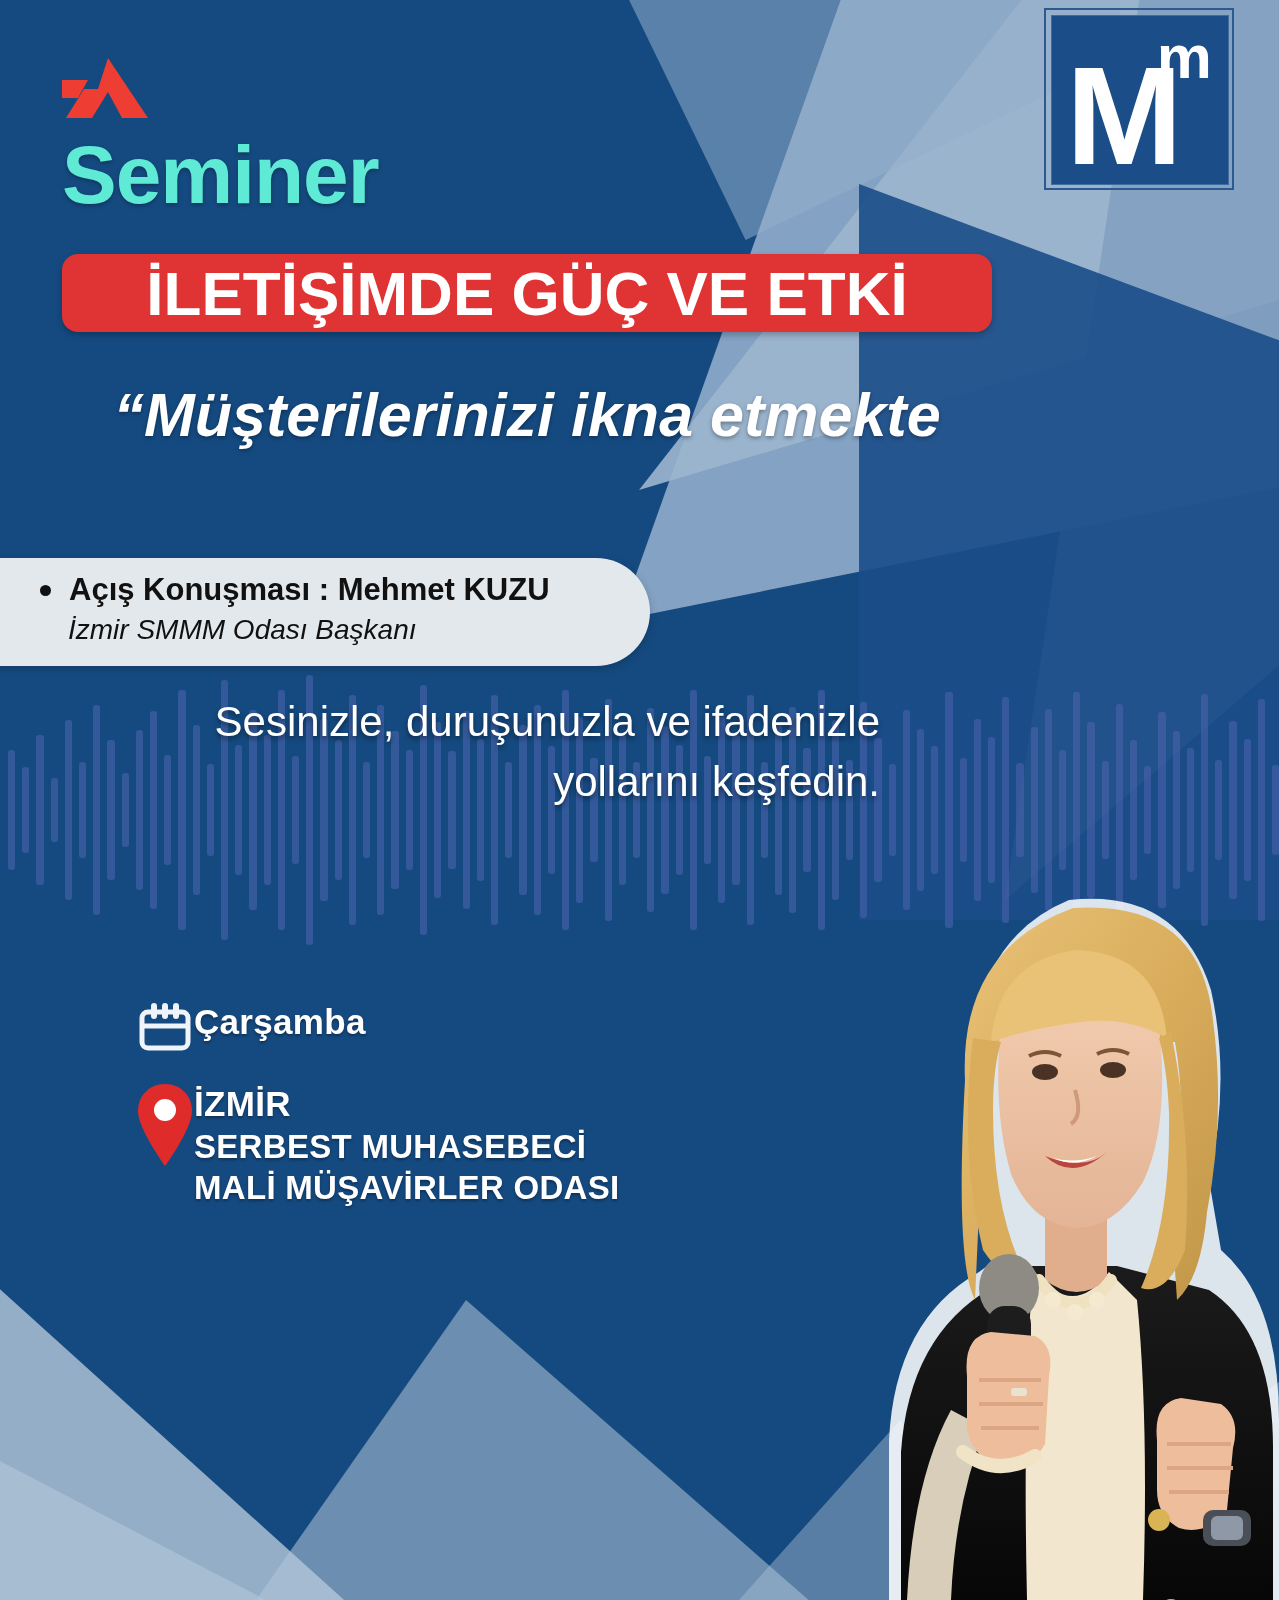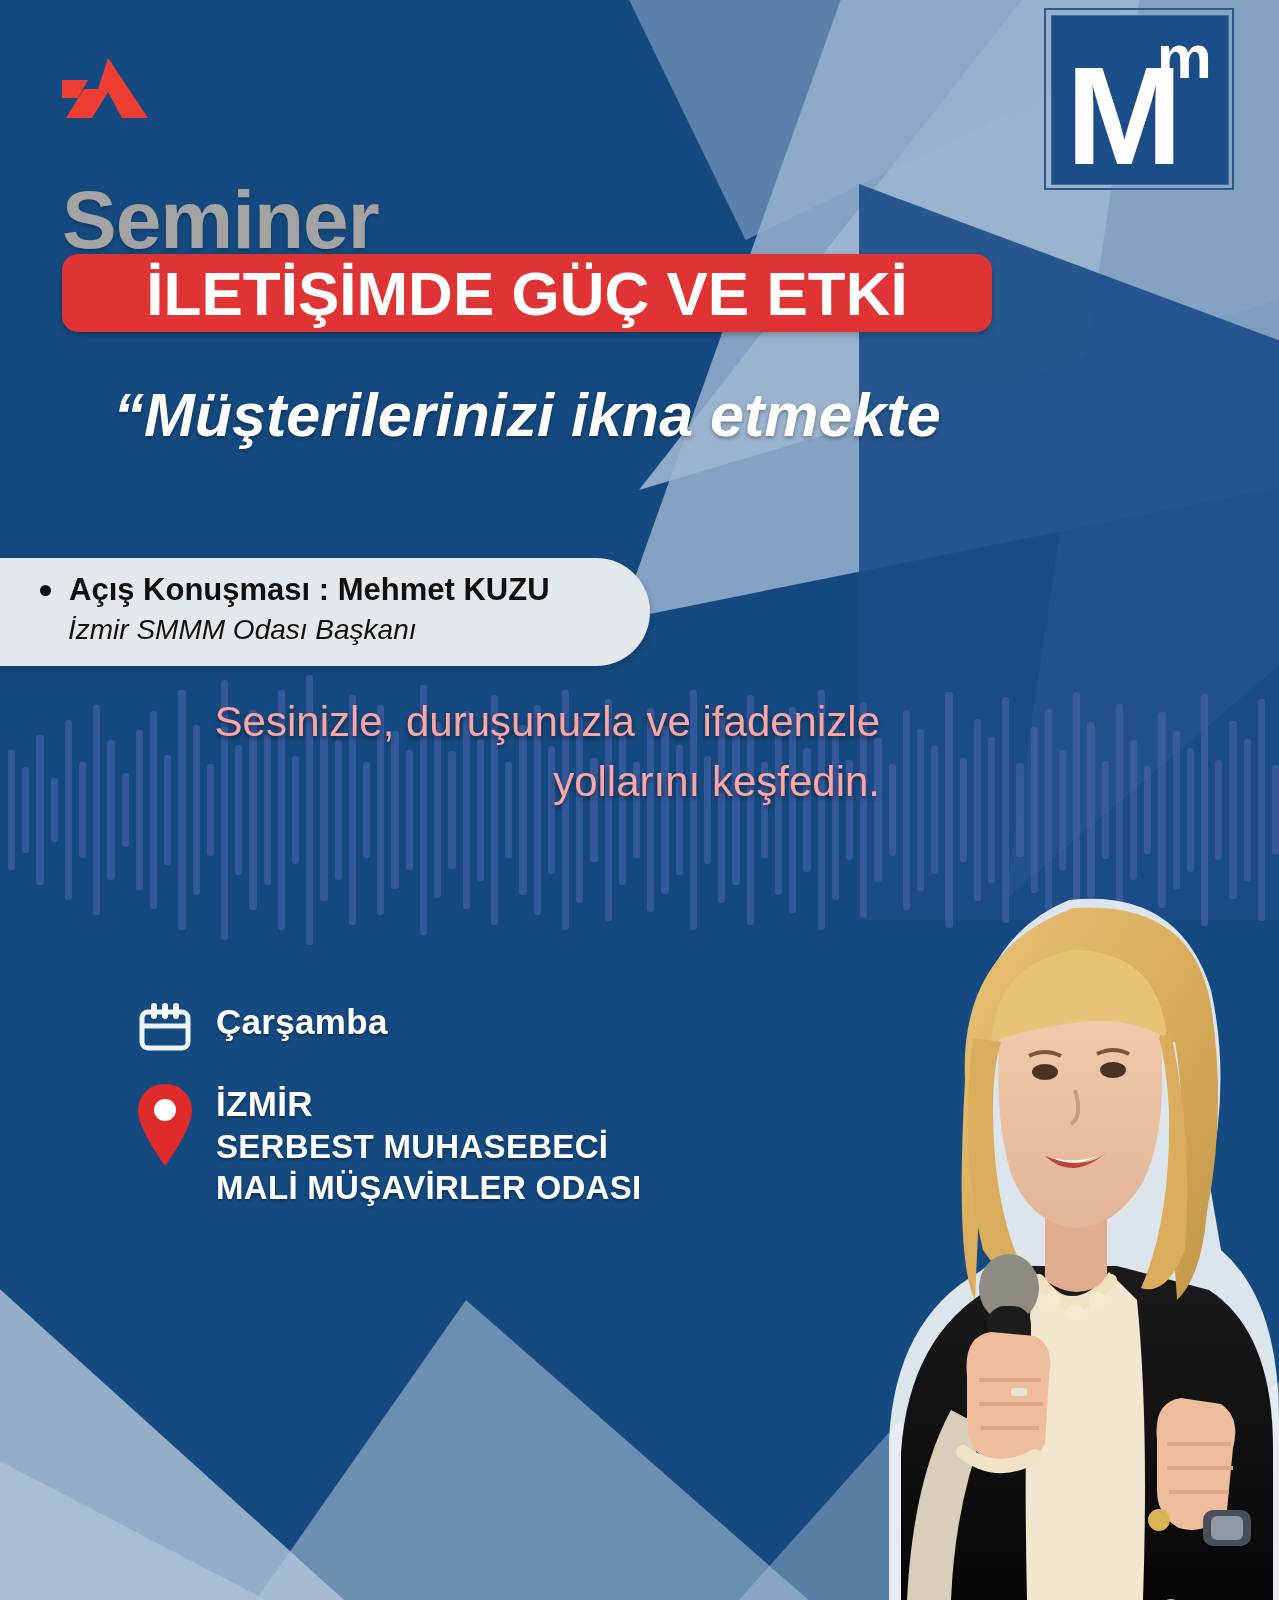--- a/index.html
+++ b/index.html
@@ -87,24 +87,23 @@
   .wave span{
     display:block;width:13px;border-radius:3px;
     background:#4a63ad;
   }
 
   
   .mark{position:absolute;left:62px;top:56px;width:86px;height:72px;}
 
   .seminer{
     position:absolute;left:62px;top:128px;
-    font-size:82px;font-weight:bold;color:#a3a3a3;
+    font-size:82px;font-weight:bold;color:#5eead4;
     letter-spacing:-1px;
     text-shadow:0 2px 4px rgba(0,0,0,.28);
-    margin-top:45px;
   }
 
   .logo-box{
     position:absolute;right:45px;top:8px;
     width:190px;height:182px;
     border:2px solid #2c5a90;
     padding:5px;box-sizing:border-box;
     background:transparent;
   }
   .logo-inner{
@@ -160,28 +159,28 @@
     margin-left:-28px;
   }
   .pill-row2{
     padding-left:98px;margin-top:6px;
     color:#111;font-size:28px;font-style:italic;
   }
 
   
   .desc{
     position:absolute;left:70px;top:692px;width:810px;
-    text-align:right;color:#fca5a5;
+    text-align:right;color:#ffffff;
     font-size:42px;line-height:1.42;
     text-shadow:0 3px 5px rgba(0,0,0,.45);
   }
 
   
   .details{position:absolute;left:136px;top:1000px;width:640px;color:#fff;}
-  .drow{display:flex;align-items:flex-start;gap:22px;margin-bottom:28px;}
+  .drow{display:flex;align-items:flex-start;margin-bottom:28px;}
   .dicon{flex:0 0 auto;width:58px;display:flex;justify-content:center;}
   .dtext{font-size:35px;font-weight:bold;line-height:1.25;letter-spacing:.3px;
          text-shadow:0 2px 3px rgba(0,0,0,.35);}
   .dtext .t2{font-size:33px;}
   .dtext .small{font-size:33px;}
 
   
   .photo{
     position:absolute;right:0px;bottom:0px;
     width:420px;height:820px;

